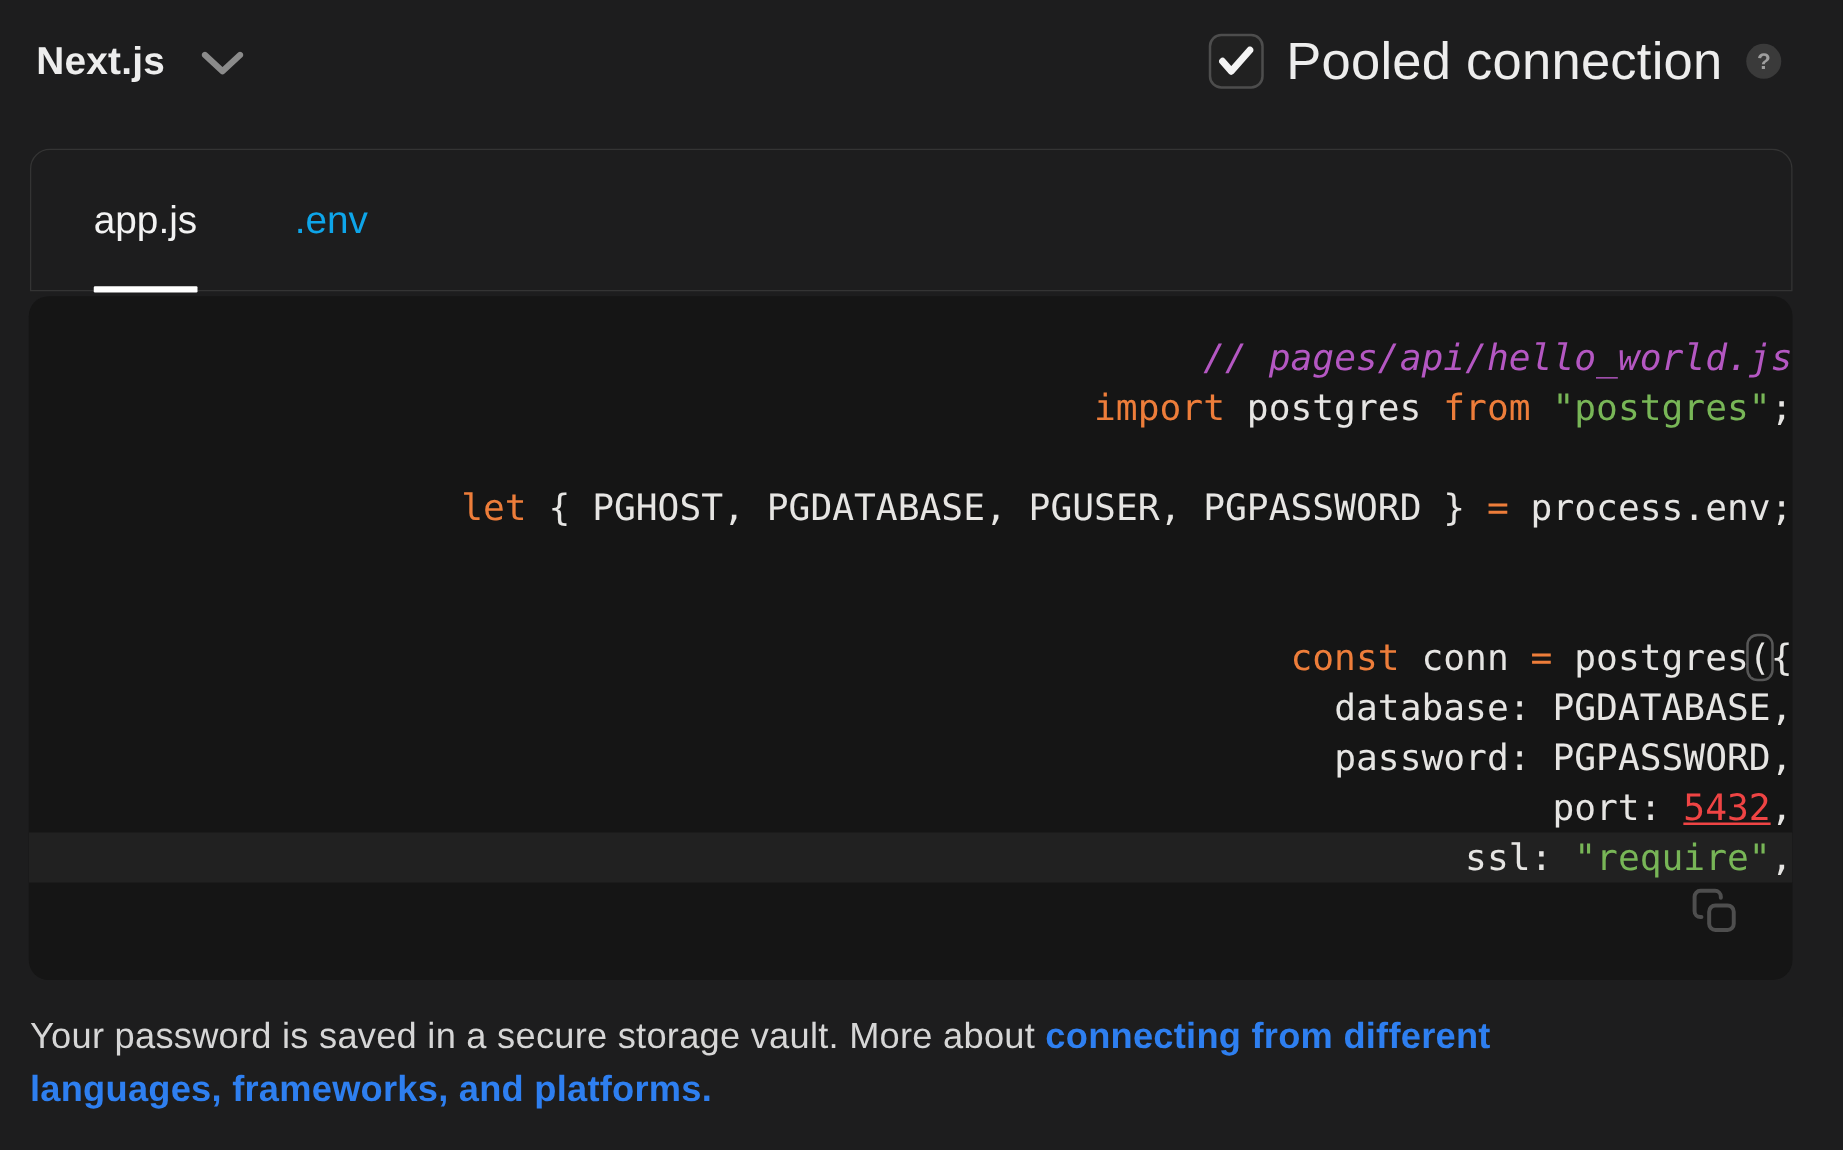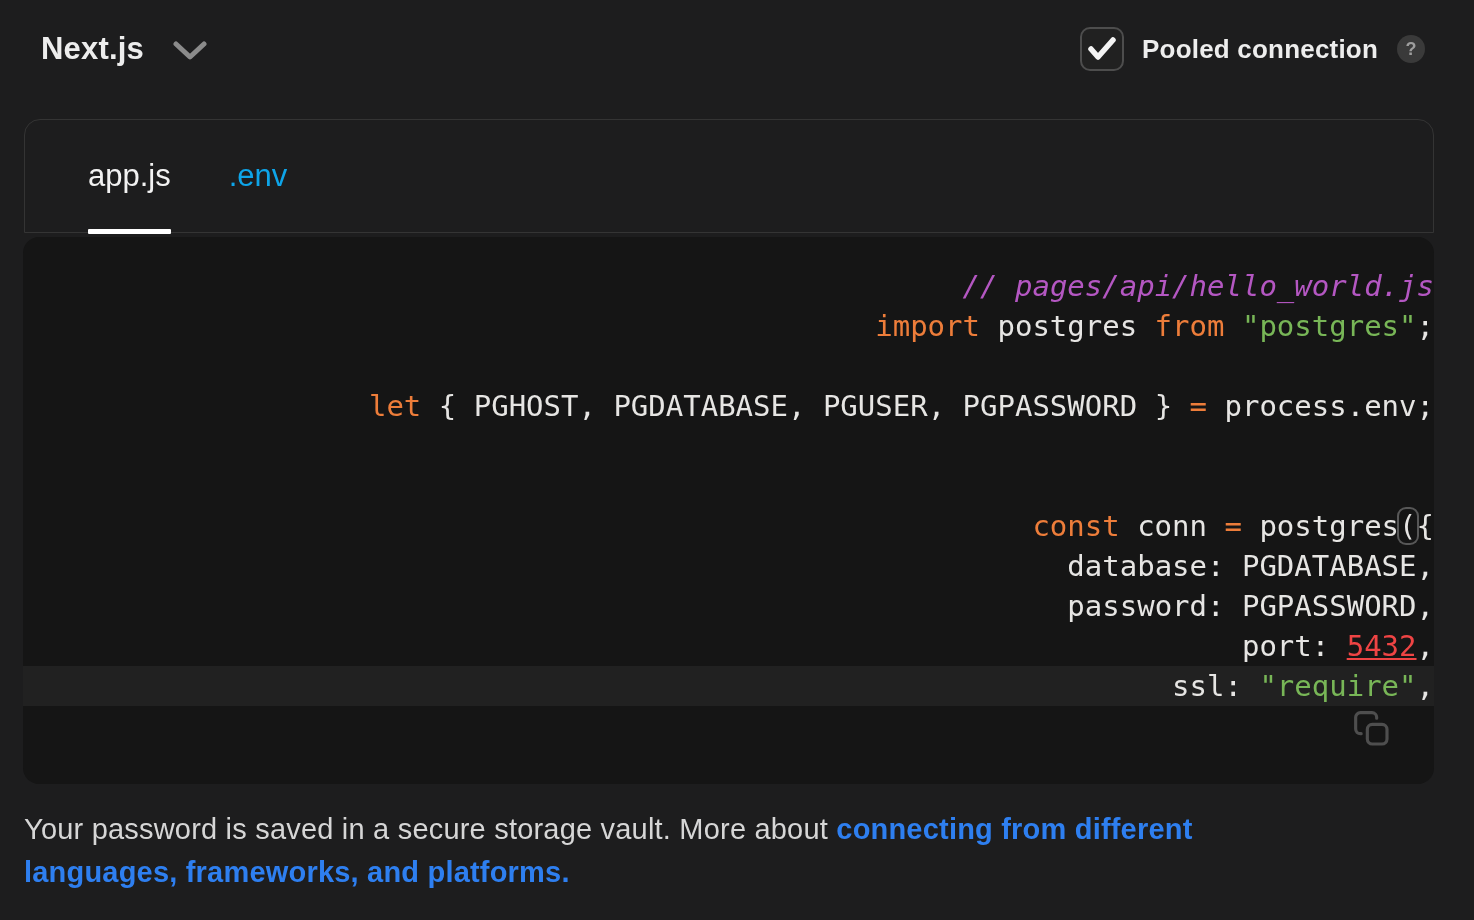--- a/index.html
+++ b/index.html
@@ -2,37 +2,37 @@
 <html><head>
 <meta charset="utf-8">
 <style>
   * { margin:0; padding:0; box-sizing:border-box; }
   html,body { width:1474px; height:920px; background:#1d1d1e; overflow:hidden;
               font-family:"Liberation Sans", sans-serif; }
 
   
   .topbar { display:flex; justify-content:space-between; align-items:center;
             padding:26px 49px 0 29px; height:72px; }
-  .framework-select { display:flex; align-items:center; gap:29px; cursor:pointer;margin-left:12px; }
+  .framework-select { display:flex; align-items:center; gap:29px; cursor:pointer; }
   .framework-label { color:#ededed; font-size:31px; font-weight:600; letter-spacing:0.2px; }
   .chevron { margin-top:4px; }
 
   .pooled { display:flex; align-items:center; }
   .checkbox { width:44px; height:44px; border:2px solid #4d4d4d; border-radius:10px;
               background:#212121; display:flex; align-items:center; justify-content:center;
               cursor:pointer; flex:none; }
-  .pooled-label { color:#ededed; font-size:26px; font-weight:700; margin-left:18px; letter-spacing:0.2px; }
+  .pooled-label { color:#ededed; font-size:42px; font-weight:400; margin-left:18px; letter-spacing:0.2px; }
   .help { width:28px; height:28px; border-radius:50%; background:#3a3a3a; color:#9e9e9e;
           font-size:18px; font-weight:700; display:flex; align-items:center; justify-content:center;
           margin-left:19px; cursor:pointer; }
 
   
   .tab-header { margin:47px 40px 0 24px; height:114px;
                 border:1.5px solid #343434; border-radius:16px 16px 0 0; border-bottom-width:1.5px;
-                display:flex; align-items:stretch; padding-left:63px; gap:58px; }
+                display:flex; align-items:stretch; padding-left:50px; gap:78px; }
   .tab { position:relative; display:flex; align-items:center; font-size:31px; color:#0ea5e9;
          cursor:pointer; }
   .tab.active { color:#f2f2f2; font-weight:500; }
   .tab .tab-underline { display:none; }
   .tab.active .tab-underline { display:block; position:absolute; left:0; right:0; bottom:-2px;
          height:5px; background:#ffffff; border-radius:1px; }
 
   
   .code-panel { position:relative; margin:4px 40px 0 23px; height:547px; background:#151515;
                 border-radius:16px; overflow:hidden;text-align:right; }

